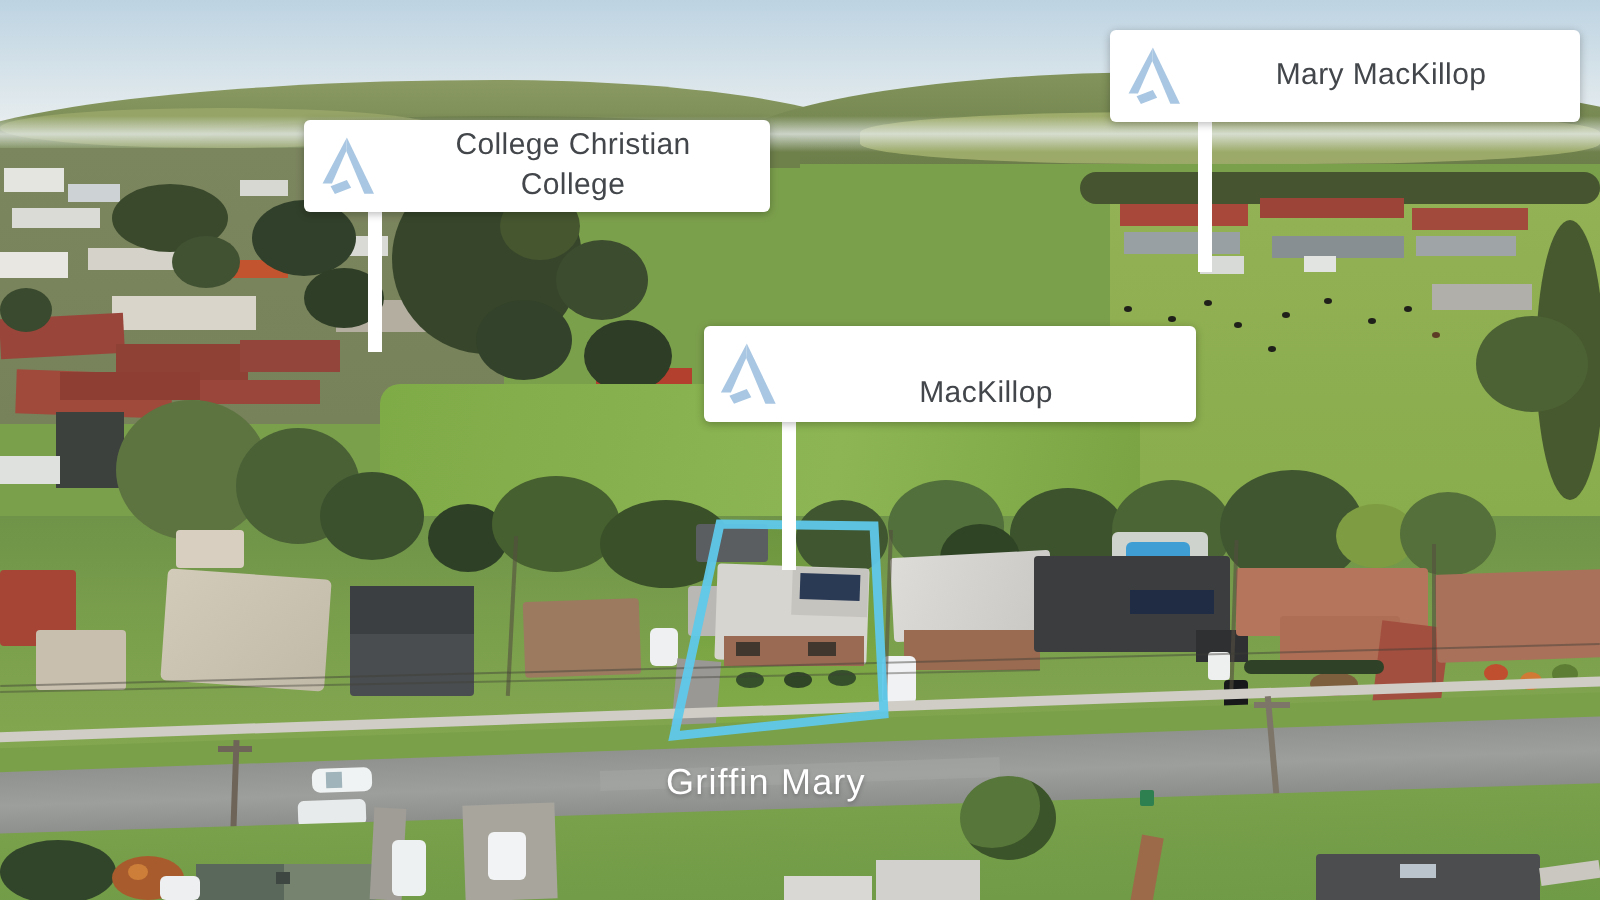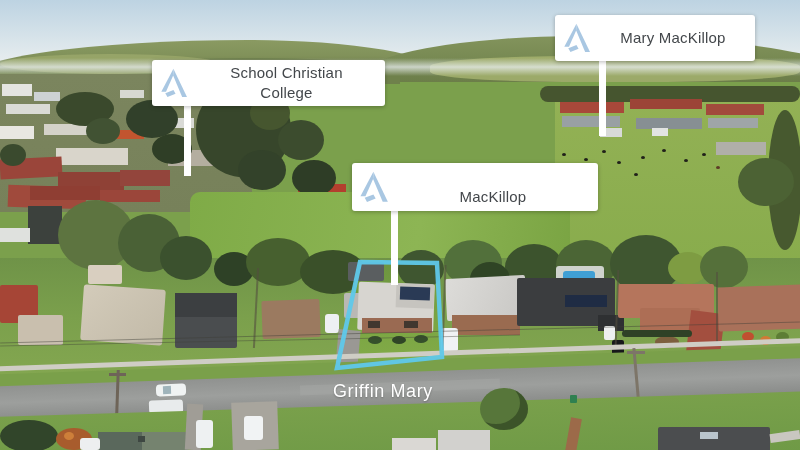--- a/index.html
+++ b/index.html
@@ -212,26 +212,26 @@
   <div class="label" style="left:152px;top:60px;width:233px;height:46px;">
     <span class="logo">
       <svg width="30" height="32" viewBox="0 0 42 44">
         <polygon class="logoA" points="20.2,2 3.2,34.2 9.8,34.2 19.8,11.5"></polygon>
         <polygon class="logoA" points="20.2,2 39.2,41.5 32.4,41.5 19.8,11.5"></polygon>
         <polygon class="logoA" points="8.8,36.2 20.2,31.8 23.2,37.2 11.8,41.6"></polygon>
         <polygon class="logoA" points="32.4,41.5 39.2,41.5 39.2,41.5 26,41.5"></polygon>
       </svg>
     </span>
     <span class="txt">
-      <span>School Christian</span><br>
+      <span>College Christian</span><br>
       <span>College</span>
     </span>
   </div>
 
-  <div class="label" style="left:555px;top:15px;width:200px;height:46px;">
+  <div class="label" style="left:555px;top:15px;width:235px;height:46px;">
     <span class="logo">
       <svg width="30" height="32" viewBox="0 0 42 44">
         <polygon class="logoA" points="20.2,2 3.2,34.2 9.8,34.2 19.8,11.5"></polygon>
         <polygon class="logoA" points="20.2,2 39.2,41.5 32.4,41.5 19.8,11.5"></polygon>
         <polygon class="logoA" points="8.8,36.2 20.2,31.8 23.2,37.2 11.8,41.6"></polygon>
       </svg>
     </span>
     <span class="txt">
       <span>Mary MacKillop</span><br>
     </span>

